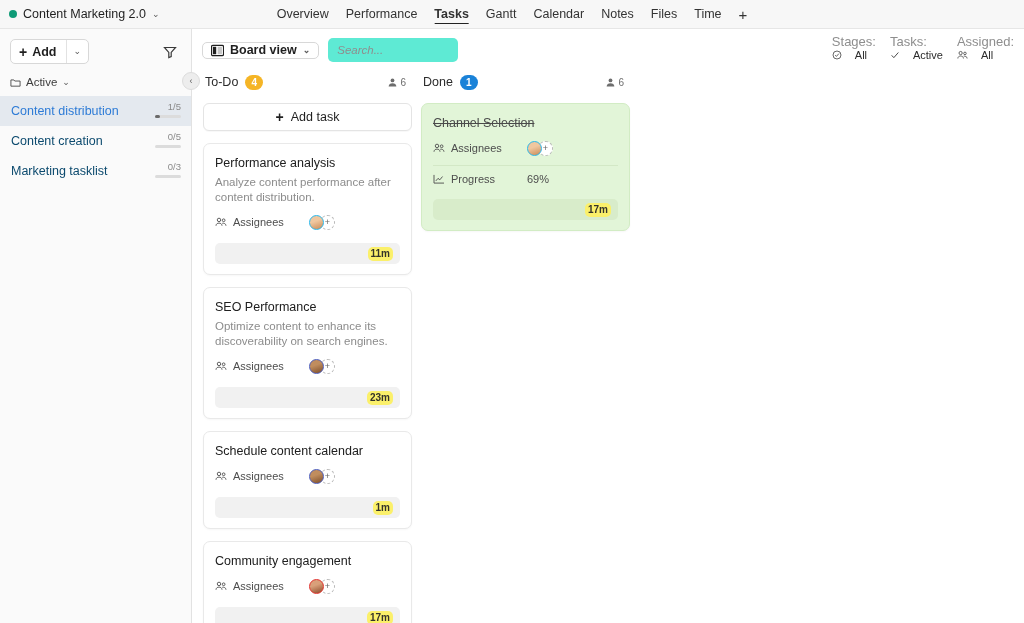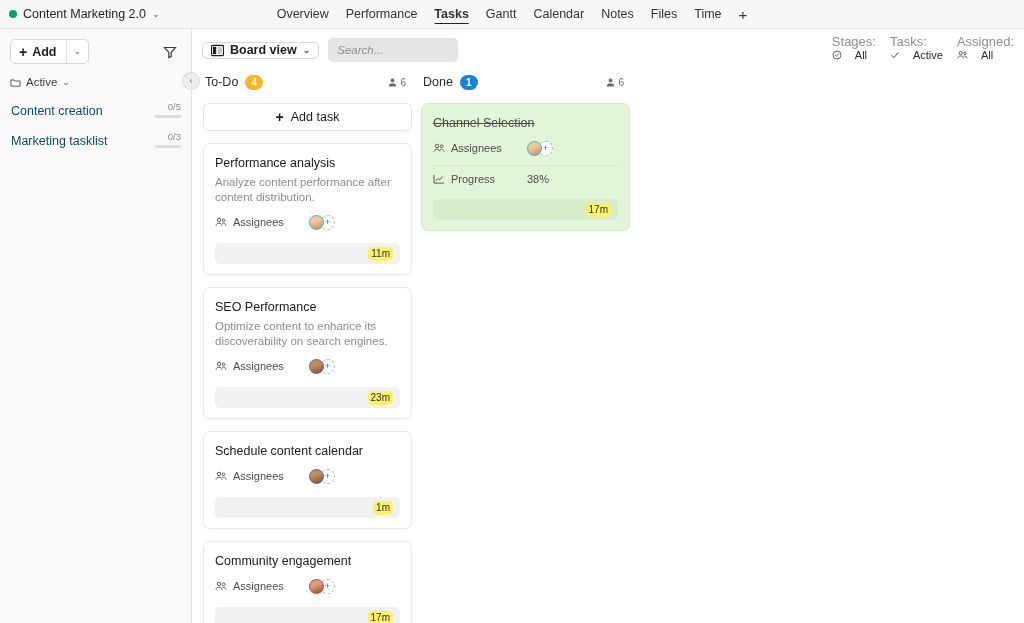--- a/index.html
+++ b/index.html
@@ -99,21 +99,21 @@
     padding: 0 12px 0 10px; gap: 9px; position: relative;
     margin-top: 9px;
   }
   .viewbtn {
     display: flex; align-items: center; gap: 6px;
     border: 1px solid #d8d8d8; border-radius: 5px; background: #fff;
     height: 17px; padding: 0 8px; font-size: 12.5px; font-weight: 600; cursor: pointer;
   }
   .search {
     width: 130px; height: 24px; border: none; border-radius: 5px;
-    background: #e5e5e5; padding: 0 9px; font-size: 11.5px;
+    background: #5eead4; padding: 0 9px; font-size: 11.5px;
     font-family: "Liberation Sans", sans-serif; color: #333;
   }
   .search::placeholder { color: #8e8e8e; font-style: italic; }
 
   .filters {
     position: absolute; right: 10px; top: -2px;
     display: flex; gap: 14px;
   }
   .filt { display: flex; flex-direction: column; align-items: flex-start; }
   .filt .k { font-size: 13px; color: #8e8e8e; line-height: 12px; }
@@ -180,21 +180,21 @@
     font-size: 9px; color: #6a6a6a; margin-left: -4px; z-index: 1; cursor: pointer;
   }
 
   .timebar {
     height: 21px; border-radius: 5px; background: #f1f1f1;
     margin-top: 8px; display: flex; align-items: center; justify-content: flex-end;
     padding-right: 7px;
   }
   .card.done .timebar { background: #d8ecca; }
   .time-chip {
-    background: #fbf06a; color: #33322a; font-size: 10px; font-weight: 400;
+    background: #fbf06a; color: #33322a; font-size: 10px; font-weight: 700;
     padding: 1px 3px; border-radius: 5px; line-height: 12px;
   }
 
   svg { display: block; }
 </style>
 </head>
 <body>
 
 <div class="topbar">
   <div class="proj-title">
@@ -237,20 +237,29 @@
 
     <div class="sb-active">
       <svg width="11" height="11" viewBox="0 0 12 12" fill="none" stroke="#4a4a4a" stroke-width="1">
         <path d="M1 3.2h3.2l1 1.2H11V10H1z"></path>
       </svg>
       <span>Active</span>
       <span class="caret">⌄</span>
     </div>
 
     <div class="sb-list">
+      <div class="sb-item sel">
+        <span class="nm">Content distribution</span>
+        <span class="sb-right">
+          <span class="sb-frac">1/5</span>
+          <span class="sb-bar">
+              <i style="width:20%"></i>
+            </span>
+        </span>
+      </div>
       <div class="sb-item">
         <span class="nm">Content creation</span>
         <span class="sb-right">
           <span class="sb-frac">0/5</span>
           <span class="sb-bar">
               <i style="width:0%"></i>
             </span>
         </span>
       </div>
       <div class="sb-item">
@@ -463,21 +472,21 @@
             </span>
           </div>
           <div class="row">
             <span class="lbl">
               <svg width="12" height="10" viewBox="0 0 13 11" fill="none" stroke="#4d4d4d" stroke-width="1">
                 <path d="M1 1v9h11"></path>
                   <path d="M3 7.6l2.4-2.8 2 1.6 3-3.6"></path>
               </svg>
               <span>Progress</span>
             </span>
-            <span class="val">38%</span>
+            <span class="val">69%</span>
           </div>
           <div class="timebar">
             <span class="time-chip">17m</span>
           </div>
         </div>
       </div>
 
     </div>
   </div>
 </div>

